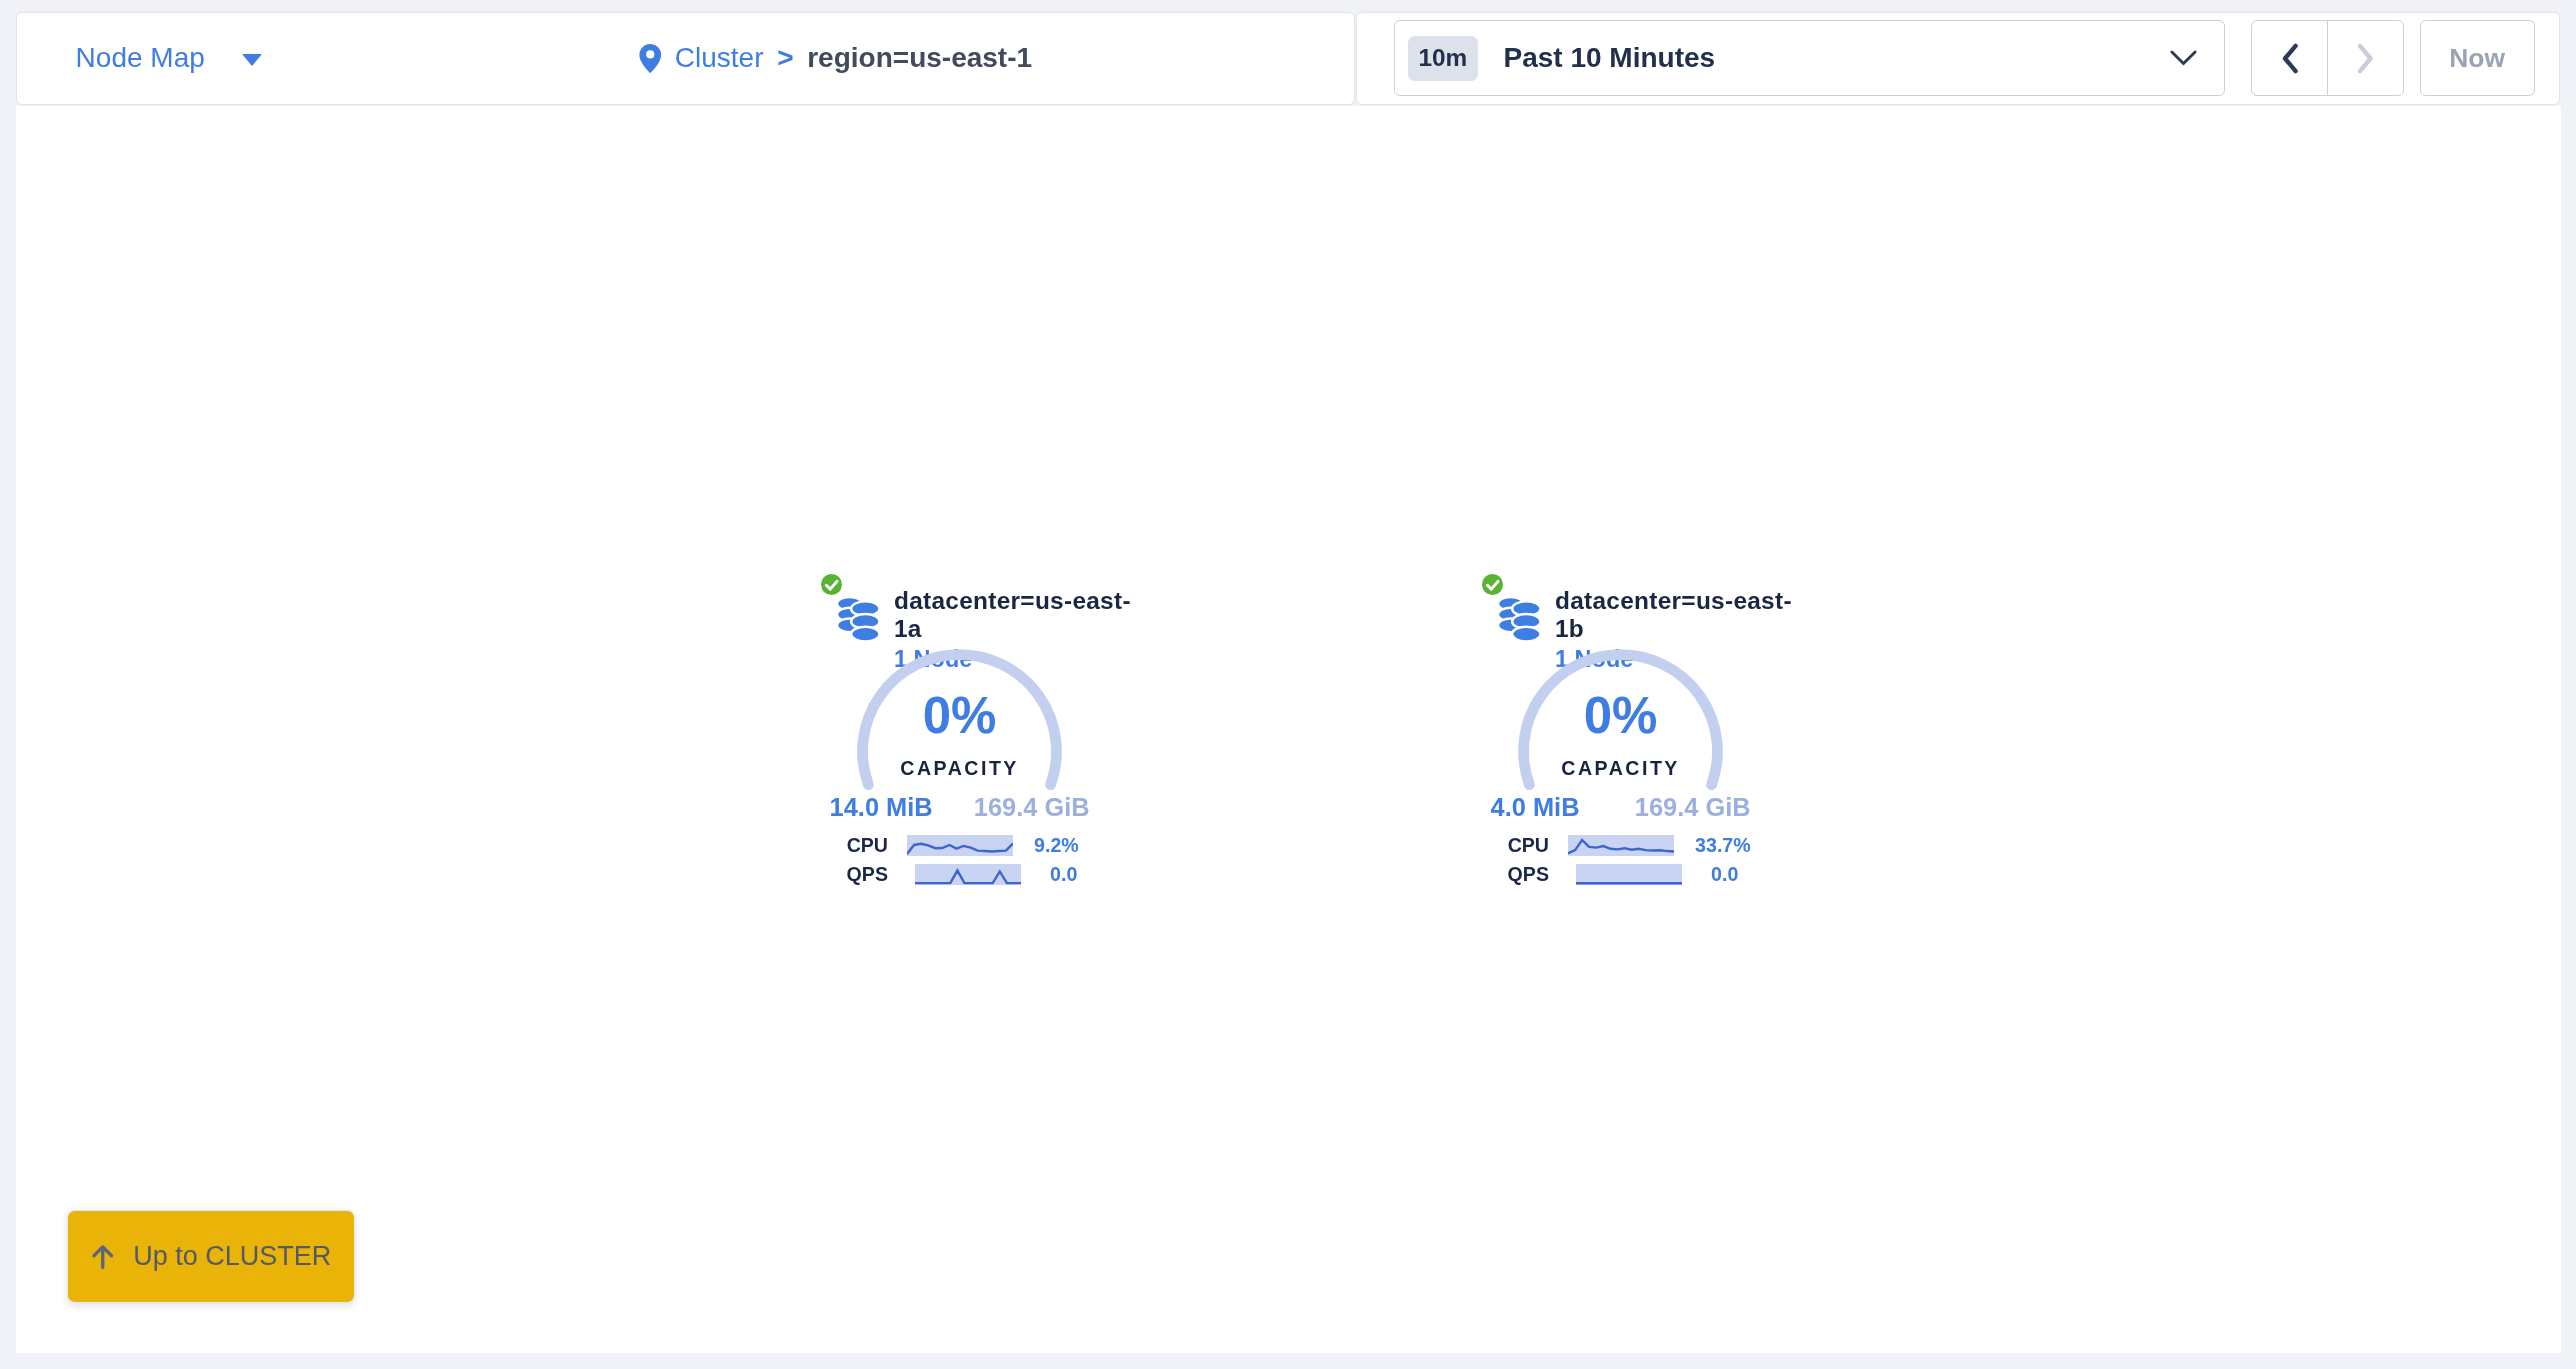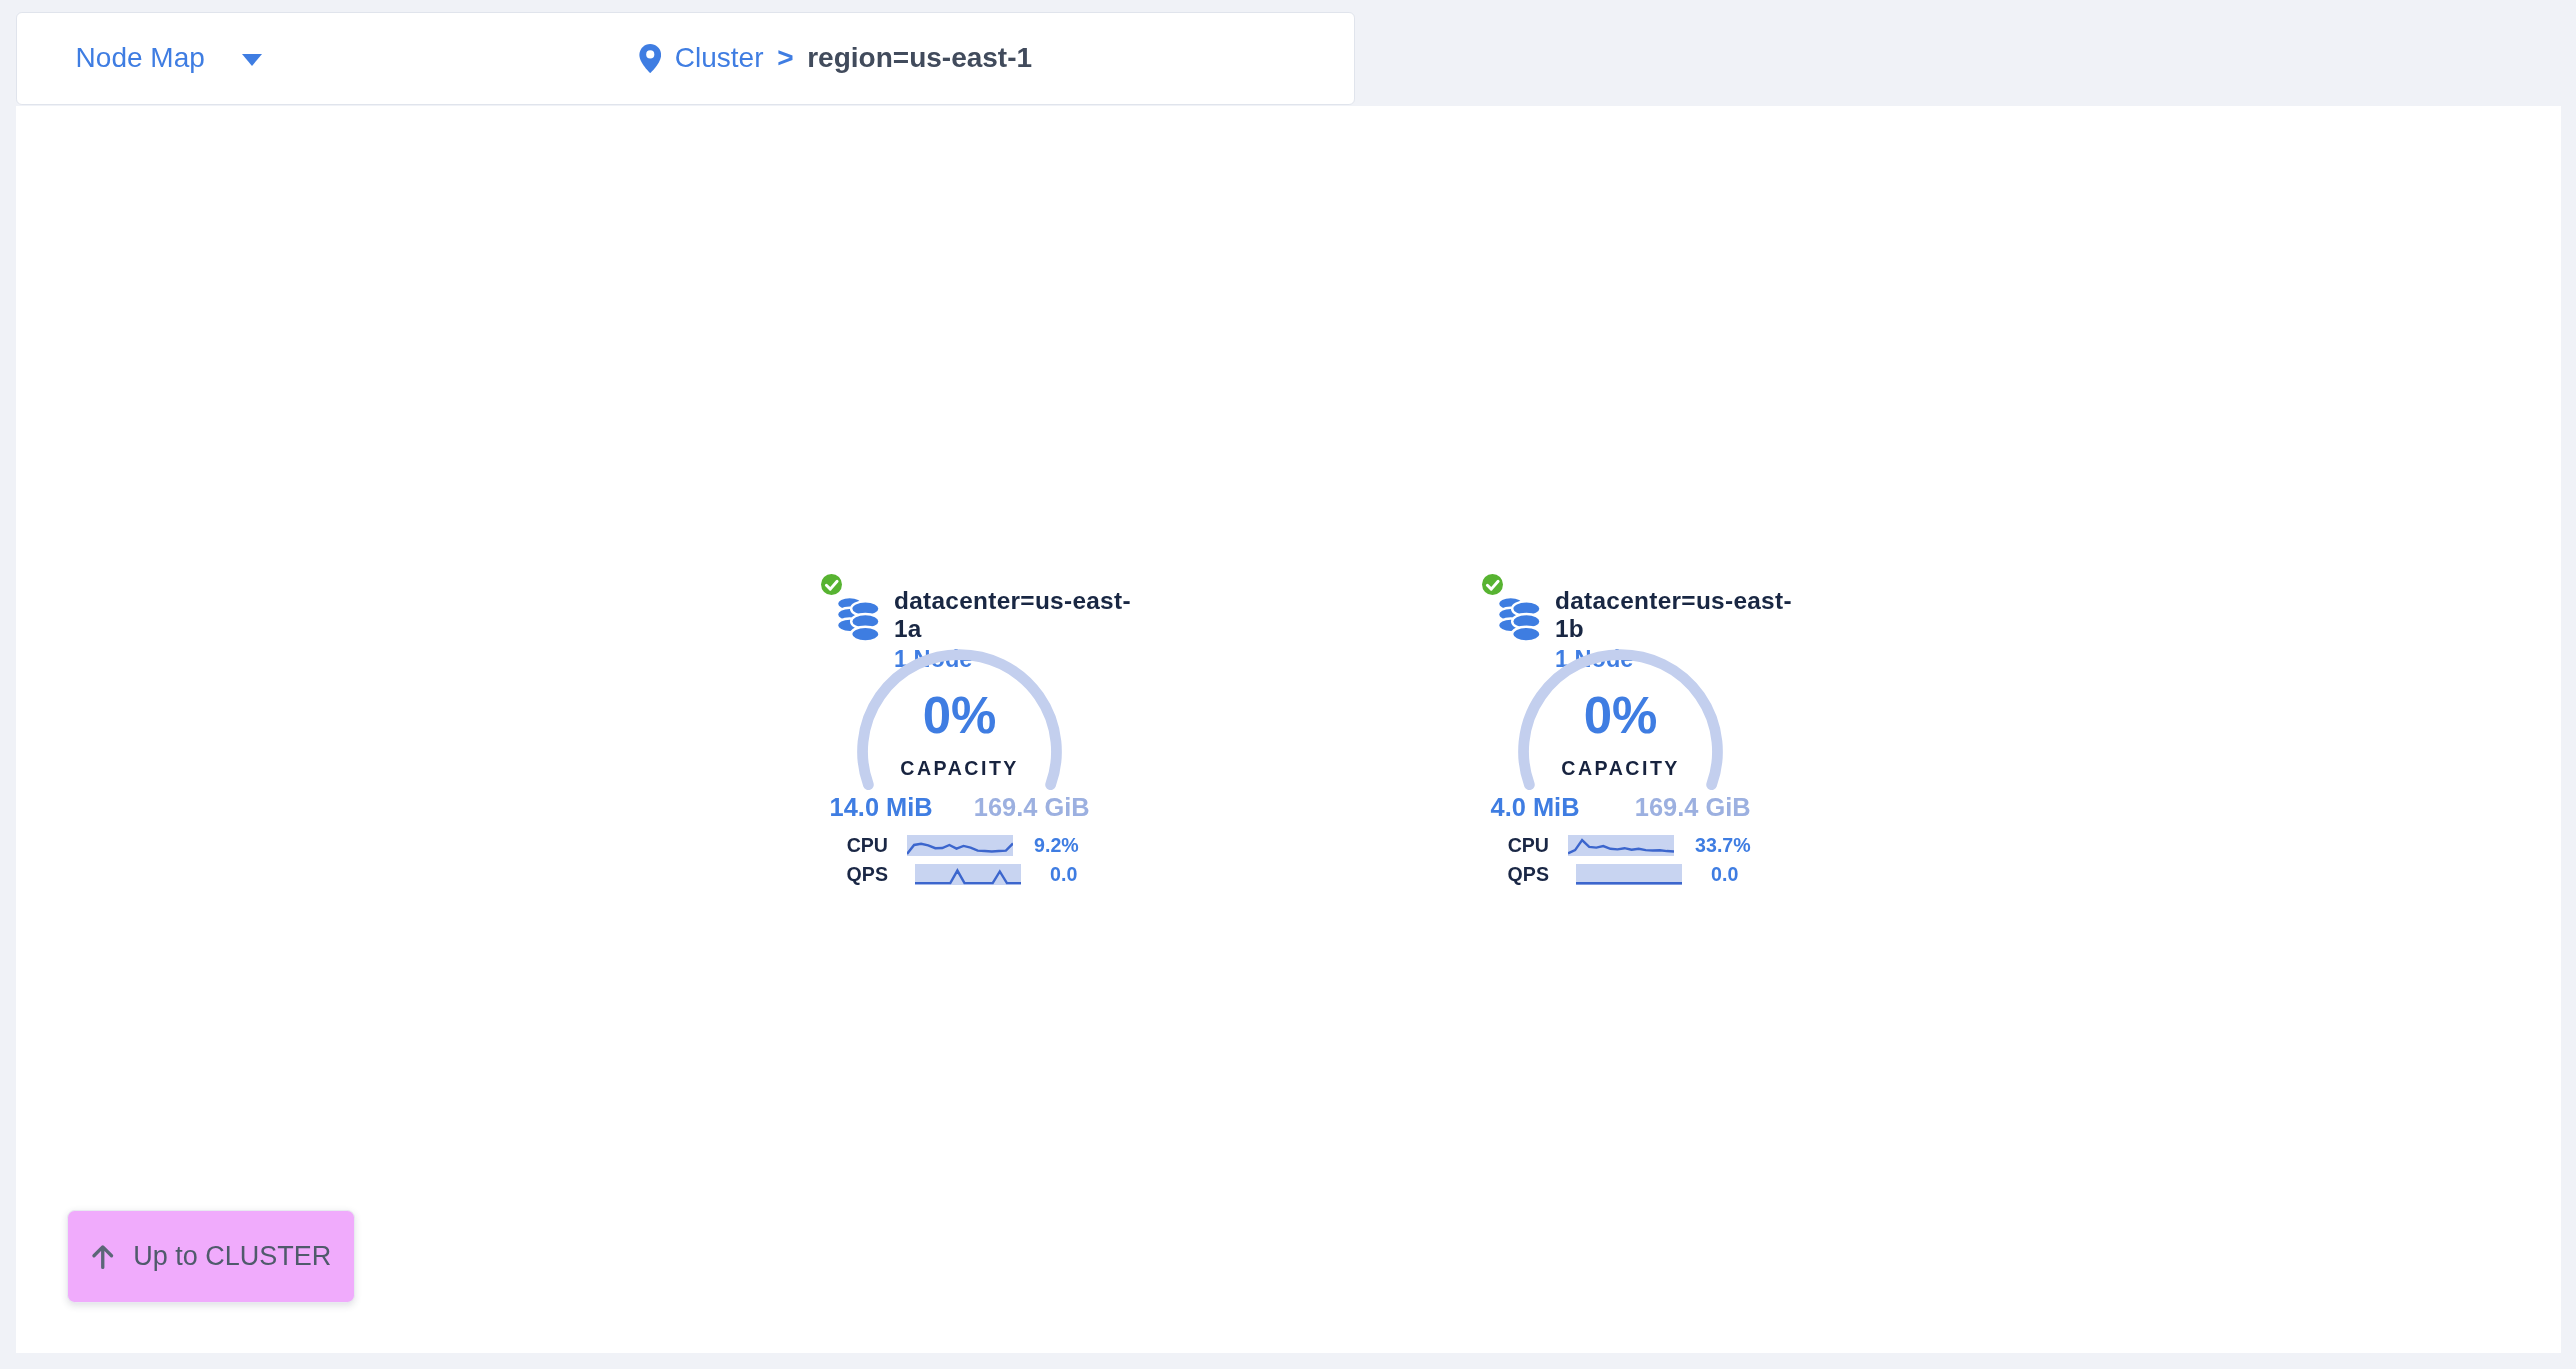--- a/index.html
+++ b/index.html
@@ -65,21 +65,21 @@
   .cap-total { color:#9cb0e0; }
 
   .metric-row { position:absolute; left:29px; display:flex; align-items:center; }
   .metric-row.r1 { top:267px; } .metric-row.r2 { top:296px;gap:8px; }
   .metric-label { width:47px; text-align:right; font-size:19.6px; font-weight:700; color:#1a2745; }
   .spark-box { margin-left:18.6px; width:106px; height:20.5px; background:#c8d4f1; }
   .spark-box svg { display:block; width:106px; height:20.5px; }
   .metric-value { margin-left:21.5px; font-size:19.6px; font-weight:700; color:#3f7de2; }
 
   
-  .up-btn { position:absolute; left:67px; top:1210px; width:286px; height:91px; background:#f0abfc;
+  .up-btn { position:absolute; left:67px; top:1210px; width:286px; height:91px; background:#eab308;
             border:1px solid #e8eaf0; border-radius:7.8px; box-shadow:0 2.9px 7.8px rgba(40,50,70,.14);
             display:flex; align-items:center; justify-content:center; gap:19px;
             color:#4f5a6b; font-size:27px; cursor:pointer; }
 </style>
 </head>
 <body>
 
 <div class="page">
 
   <div class="header-card hdr-left">
@@ -91,20 +91,44 @@
       <svg width="22.5" height="29" viewBox="0 0 24 32">
         <path d="M12 0C5.4 0 0 5.4 0 12c0 9 12 20 12 20s12-11 12-20C24 5.4 18.6 0 12 0z" fill="#3f7de2"></path>
         <circle cx="12" cy="11.5" r="4.5" fill="#ffffff"></circle>
       </svg>
       <span class="crumb-root">Cluster</span>
       <span class="crumb-sep">&gt;</span>
       <span class="crumb-cur">region=us-east-1</span>
     </div>
   </div>
 
+  <div class="header-card hdr-right">
+    <div class="time-select">
+      <span class="time-badge">10m</span>
+      <span class="time-label">Past 10 Minutes</span>
+      <span class="time-chevron">
+        <svg width="27" height="16.6" viewBox="0 0 28 17">
+            <polyline points="2,2 14,14 26,2" fill="none" stroke="#2c3a55" stroke-width="3" stroke-linecap="round" stroke-linejoin="round"></polyline>
+          </svg>
+      </span>
+    </div>
+    <div class="nav-group">
+      <div class="nav-btn">
+        <svg width="19.6" height="31" viewBox="0 0 20 32">
+            <polyline points="16,3 5,16 16,29" fill="none" stroke="#2c3a55" stroke-width="4.5" stroke-linecap="round" stroke-linejoin="round"></polyline>
+          </svg>
+      </div>
+      <div class="nav-btn">
+        <svg width="19.6" height="31" viewBox="0 0 20 32">
+            <polyline points="4,3 15,16 4,29" fill="none" stroke="#c7cdd9" stroke-width="4.5" stroke-linecap="round" stroke-linejoin="round"></polyline>
+          </svg>
+      </div>
+    </div>
+    <div class="now-btn">Now</div>
+  </div>
 
   <div class="map-area"></div>
 
   <div class="dc dc1">
     <div class="check-badge">
       <svg width="21.5" height="21.5" viewBox="0 0 22 22">
           <polyline points="5.5,11.5 9.5,15.5 16.5,7.5" fill="none" stroke="#fff" stroke-width="3" stroke-linecap="round" stroke-linejoin="round"></polyline>
         </svg>
     </div>
     <svg class="db-icon" width="45" height="51" viewBox="0 0 46 52">

